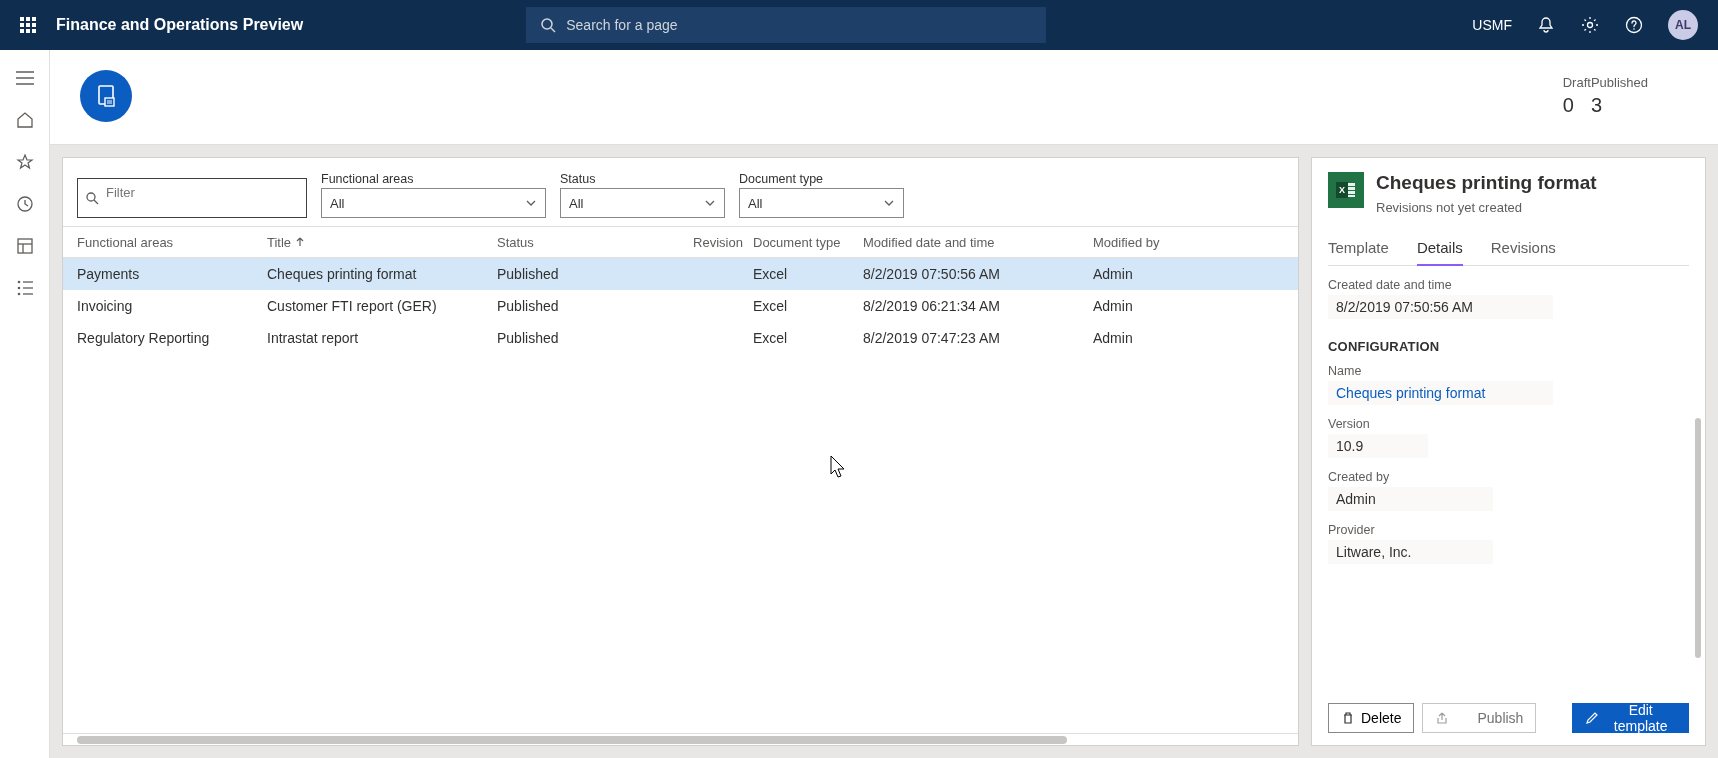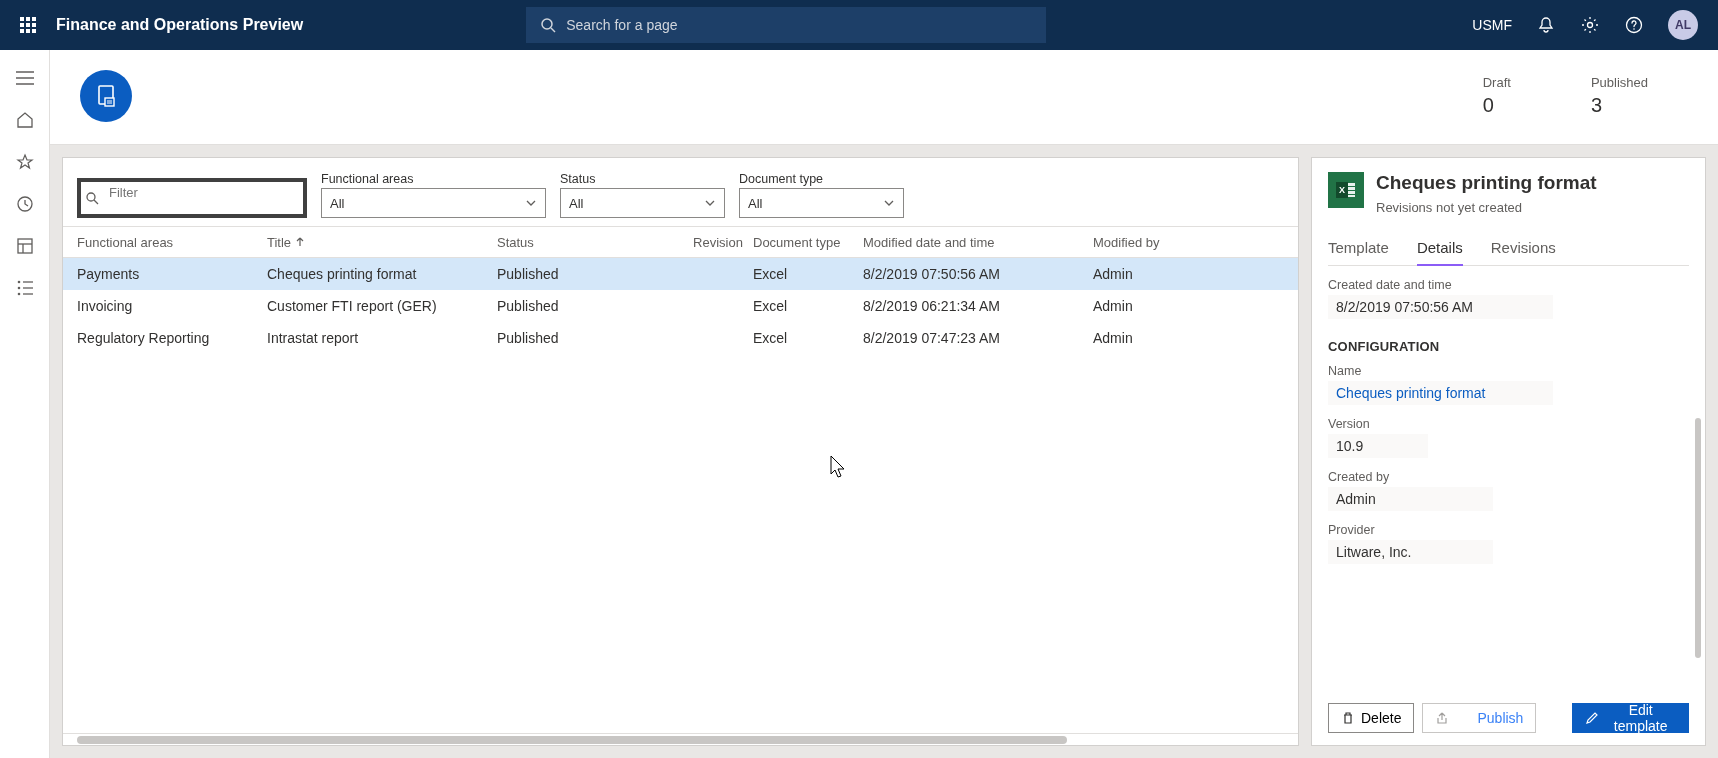--- a/index.html
+++ b/index.html
@@ -16,29 +16,29 @@
   .top-icon { width: 20px; height: 20px; display: flex; align-items: center; justify-content: center; cursor: pointer; }
   .avatar { width: 30px; height: 30px; border-radius: 50%; background: #c9cbe7; color: #403a66; display: flex; align-items: center; justify-content: center; font-size: 12px; font-weight: 600; cursor: pointer; }
   .company { font-size: 14px; cursor: pointer; }
   .shell { display: flex; height: calc(758px - 50px); }
   .leftnav { width: 50px; background: #fff; border-right: 1px solid #e1dfdd; display: flex; flex-direction: column; align-items: center; padding-top: 18px; gap: 22px; }
   .leftnav .nav-ic { width: 20px; height: 20px; display: flex; align-items: center; justify-content: center; color: #605e5c; cursor: pointer; }
   .content-area { flex: 1; display: flex; flex-direction: column; }
   .page-header { background: #fff; padding: 20px 30px 22px 30px; display: flex; align-items: center; border-bottom: 1px solid #e1dfdd; }
   .page-icon { width: 52px; height: 52px; border-radius: 50%; background: #0b5dc1; display: flex; align-items: center; justify-content: center; margin-right: 20px; }
   .page-title { font-size: 24px; font-weight: 600; color: #1b1a19; }
-  .kpi-group { margin-left: auto; display: flex; gap: 80px; padding-right: 40px; }
+  .kpi-group { margin-left: auto; display: flex; padding-right: 40px; }
   .kpi .kpi-label { font-size: 13px; color: #605e5c; margin-bottom: 4px; }
   .kpi .kpi-val { font-size: 20px; font-weight: 400; }
   .workspace { flex: 1; padding: 12px 12px 12px 12px; display: flex; gap: 12px; background: #e9e7e5; }
   .panel { background: #fff; border: 1px solid #d2d0ce; }
   .grid-panel { flex: 1; display: flex; flex-direction: column; padding: 14px 0 0 0; position: relative; }
   .filter-row { display: flex; align-items: flex-end; gap: 14px; padding: 0 14px 6px 14px; }
   .filter-input-wrap { position: relative; }
-  .filter-input { width: 230px; height: 40px; border: 4px solid #404040; padding: 0 8px 12px 28px; font-size: 13px; }
+  .filter-input { width: 230px; height: 40px; border: 1px solid #404040; padding: 0 8px 12px 28px; font-size: 13px; }
   .filter-ic { position: absolute; left: 8px; top: 50%; transform: translateY(-50%); color: #605e5c; }
   .dd-group { display: flex; flex-direction: column; }
   .dd-label { font-size: 12.5px; color: #323130; margin-bottom: 2px; }
   .dd { width: 225px; height: 30px; border: 1px solid #8a8886; display: flex; align-items: center; justify-content: space-between; padding: 0 8px; font-size: 13px; cursor: pointer; background: #fff; }
   .dd-small { width: 165px; }
   .grid { margin-top: 2px; }
   .grid-header { display: flex; border-top: 1px solid #e1dfdd; border-bottom: 1px solid #e1dfdd; height: 32px; align-items: center; font-size: 13px; color: #605e5c; padding: 0 14px; }
   .col-fa { width: 190px; }
   .col-title { width: 230px; display:flex; align-items:center; gap:4px;}
   .col-status { width: 160px; }
@@ -62,21 +62,21 @@
   .f-label { font-size: 12.5px; color: #605e5c; margin-bottom: 3px; }
   .f-val { font-size: 14px; background: #faf9f8; padding: 4px 8px; display: block; width: 225px; }
   .f-val.link { color: #0b5dc1; }
   .f-val.narrow { width: 100px; }
   .f-val.med { width: 165px; }
   .section-h { font-size: 13px; font-weight: 600; color: #323130; margin: 8px 0 10px 0; letter-spacing: 0.2px; }
   .detail-scroll { position: absolute; right: 4px; top: 260px; width: 6px; height: 240px; background: #c8c6c4; border-radius: 3px; }
   .detail-actions { margin-top: auto; display: flex; gap: 8px; justify-content: flex-end; }
   .btn { height: 30px; padding: 0 12px; display: flex; align-items: center; gap: 6px; font-size: 14px; border: 1px solid #8a8886; background: #fff; cursor: pointer; }
   .btn.primary { background: #0b5dc1; color: #fff; border-color: #0b5dc1; margin-left: 28px; }
-  .btn.disabled { color: #3b82f6; border-color: #c8c6c4; cursor: default; gap: 28px; }
+  .btn.disabled { color: #737373; border-color: #c8c6c4; cursor: default; gap: 28px; }
   svg { display: block; }
   .cursor-fake { position: fixed; left: 830px; top: 455px; pointer-events: none; }
 </style>
 </head>
 <body>
 
 <div class="topbar">
   <div class="waffle">
     <span></span>
       <span></span>

